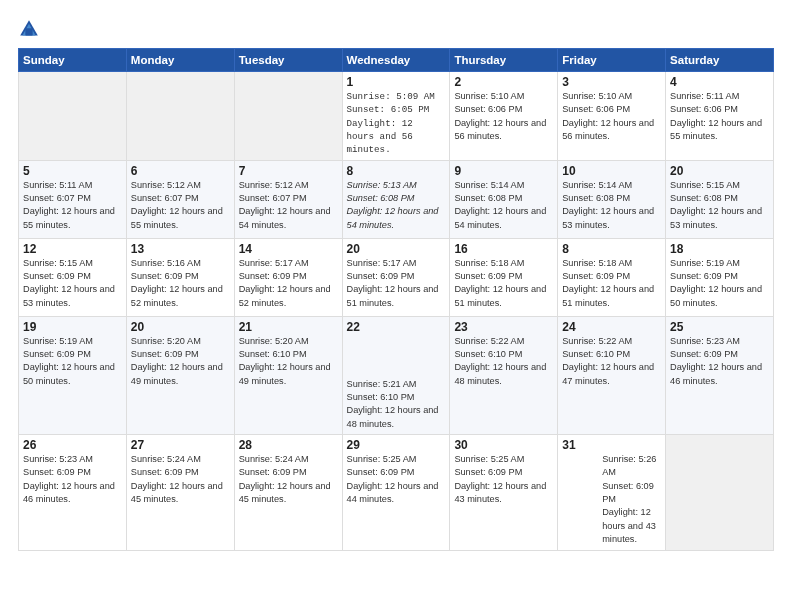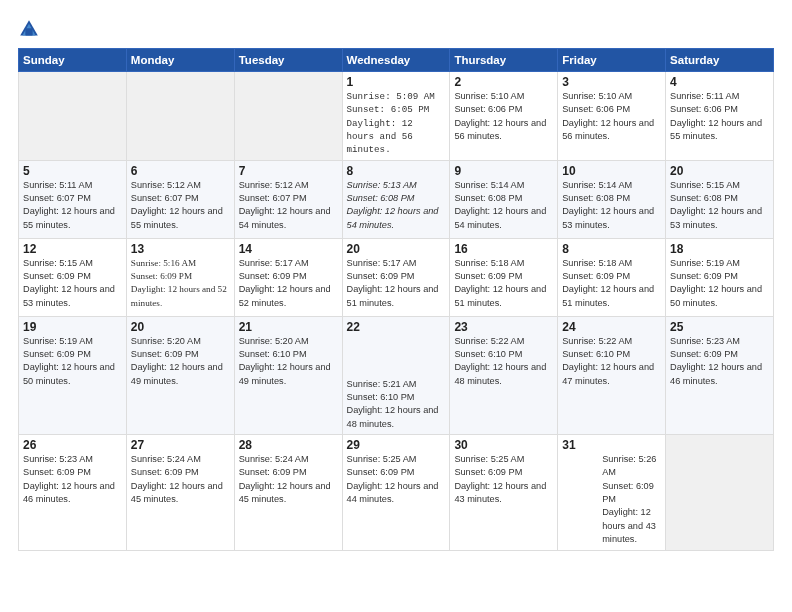--- a/index.html
+++ b/index.html
@@ -205,21 +205,21 @@
         </tr>
         <tr>
           <td>
             <span class="day-num">12</span>
             <div class="day-info" style="white-space: pre-line;">Sunrise: 5:15 AM
 Sunset: 6:09 PM
 Daylight: 12 hours and 53 minutes.</div>
           </td>
           <td>
             <span class="day-num">13</span>
-            <div class="day-info" style="white-space: pre-line; font-family: Liberation Serif, serif;">Sunrise: 5:16 AM
+            <div class="day-info" style="white-space: pre-line;">Sunrise: 5:16 AM
 Sunset: 6:09 PM
 Daylight: 12 hours and 52 minutes.</div>
           </td>
           <td>
             <span class="day-num">14</span>
             <div class="day-info" style="white-space: pre-line;">Sunrise: 5:17 AM
 Sunset: 6:09 PM
 Daylight: 12 hours and 52 minutes.</div>
           </td>
           <td>

